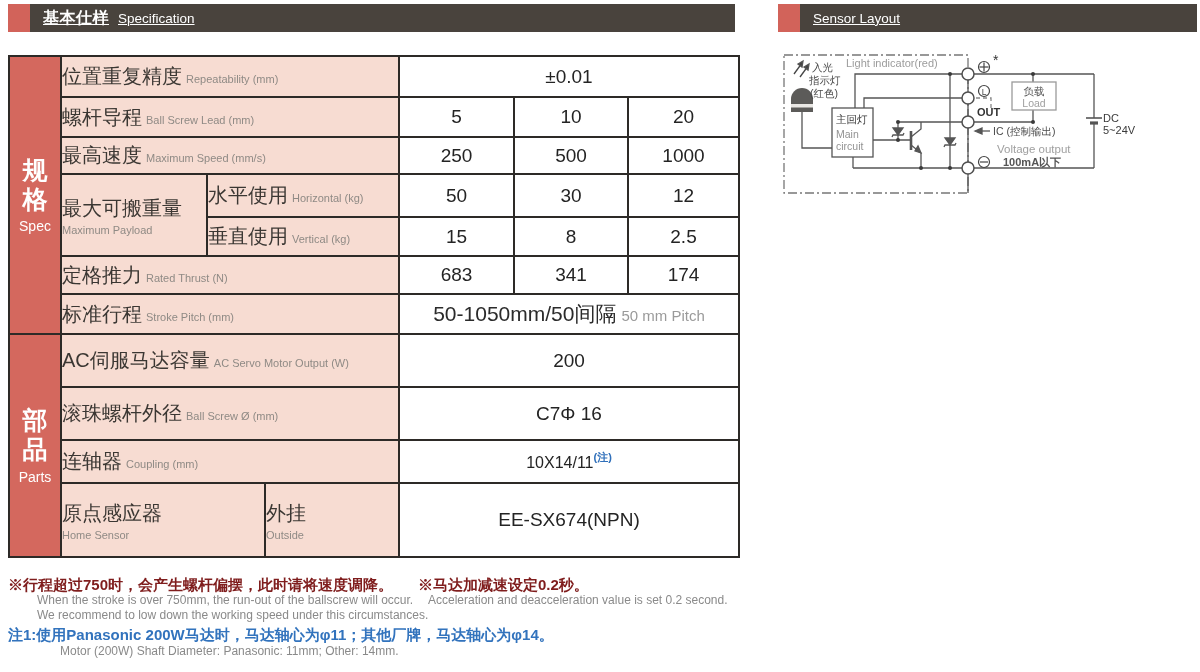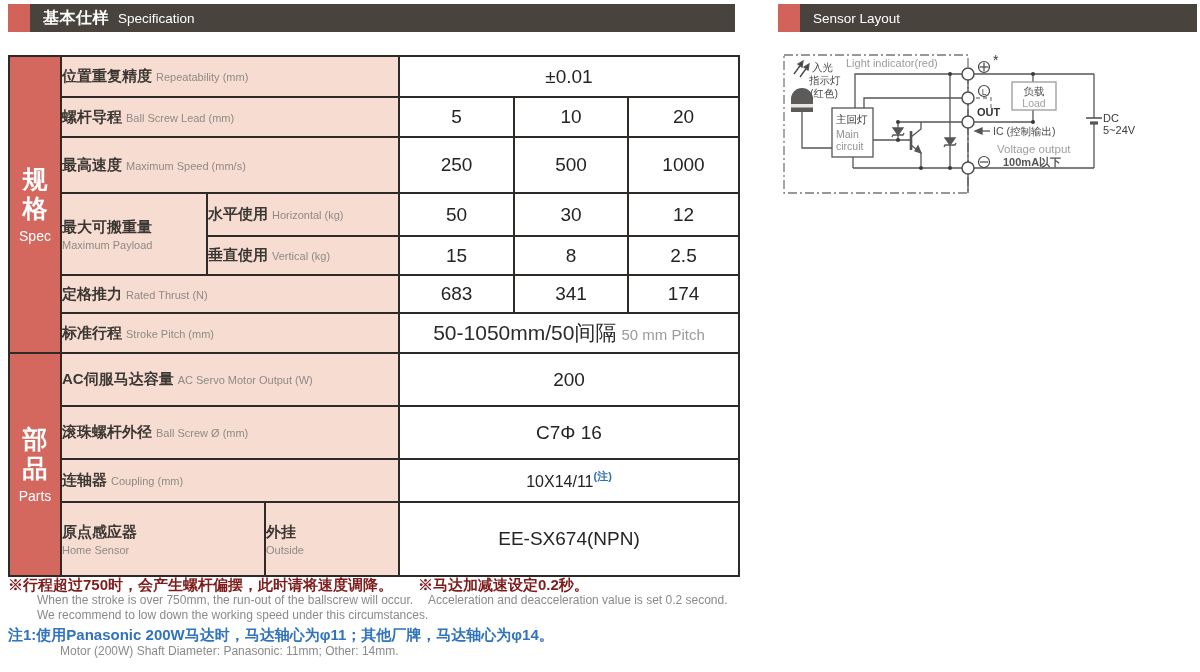--- a/index.html
+++ b/index.html
@@ -5,35 +5,35 @@
   html,body{margin:0;padding:0;}
   body{
     width:1200px;height:672px;position:relative;overflow:hidden;
     background:#ffffff;font-family:"Liberation Sans",sans-serif;
     -webkit-font-smoothing:antialiased;
   }
   
   .hdr{position:absolute;display:flex;align-items:stretch;height:28px;}
   .hdr .sq{width:22px;background:#d2635a;}
   .hdr .bar{flex:1;background:#49433d;color:#fff;display:flex;align-items:center;
-    padding-left:13px;gap:9px;white-space:nowrap;overflow:hidden;}
+    padding-left:13px;gap:9px;white-space:nowrap;overflow:hidden;text-decoration:underline;}
   .hdr .zh{font-size:16px;font-weight:700;letter-spacing:.5px;}
   .hdr .en{font-size:13.5px;font-weight:400;}
   #hdr-spec{left:8px;top:4px;width:727px;}
   #hdr-sensor{left:778px;top:4px;width:419px;}
   #hdr-sensor .zh{font-size:15px;}
 
   
   table#spec{position:absolute;left:8px;top:55px;border-collapse:collapse;table-layout:fixed;}
   #spec td{border:2px solid #2d2a27;padding:0;vertical-align:middle;}
   td.grp{background:#d4685e;color:#fff;text-align:center;}
   .grp .big{font-size:25px;font-weight:700;width:27px;margin:0 auto;line-height:1.15;}
   .grp .gen{font-size:14px;margin-top:5px;}
   td.lbl{background:#f7dcd2;padding:2px 4px 2px 9px;}
-  .lbl .zh{font-size:15px;font-weight:700;color:#3b3733;}
+  .lbl .zh{font-size:20px;font-weight:400;color:#3b3733;}
   .lbl .en{font-size:11px;color:#8f8a85;font-weight:400;margin-left:4px;}
   .lbl .en.blk{display:block;margin-left:0;margin-top:2px;}
   td.val{background:#fff;text-align:center;font-size:19px;color:#242424;}
   .val .stroke-main{font-size:21px;color:#2b2b2b;font-weight:500;}
   .val .stroke-sub{font-size:15px;color:#9a9a9a;margin-left:5px;}
   .val .cpl{font-size:16px;}
   .val sup{color:#2f6fba;font-size:11px;font-weight:700;}
 
   
   .note{position:absolute;white-space:nowrap;}
@@ -85,21 +85,21 @@
     <td class="val" colspan="3">±0.01</td>
   </tr>
   <tr style="height:40px">
     <td class="lbl" colspan="3">
       <span class="zh">螺杆导程</span><span class="en">Ball Screw Lead (mm)</span>
     </td>
     <td class="val">5</td>
     <td class="val">10</td>
     <td class="val">20</td>
   </tr>
-  <tr style="height:56px">
+  <tr style="height:37px">
     <td class="lbl" colspan="3">
       <span class="zh">最高速度</span><span class="en">Maximum Speed (mm/s)</span>
     </td>
     <td class="val">250</td>
     <td class="val">500</td>
     <td class="val">1000</td>
   </tr>
   <tr style="height:43px">
     <td class="lbl" rowspan="2">
       <span class="zh">最大可搬重量</span>

